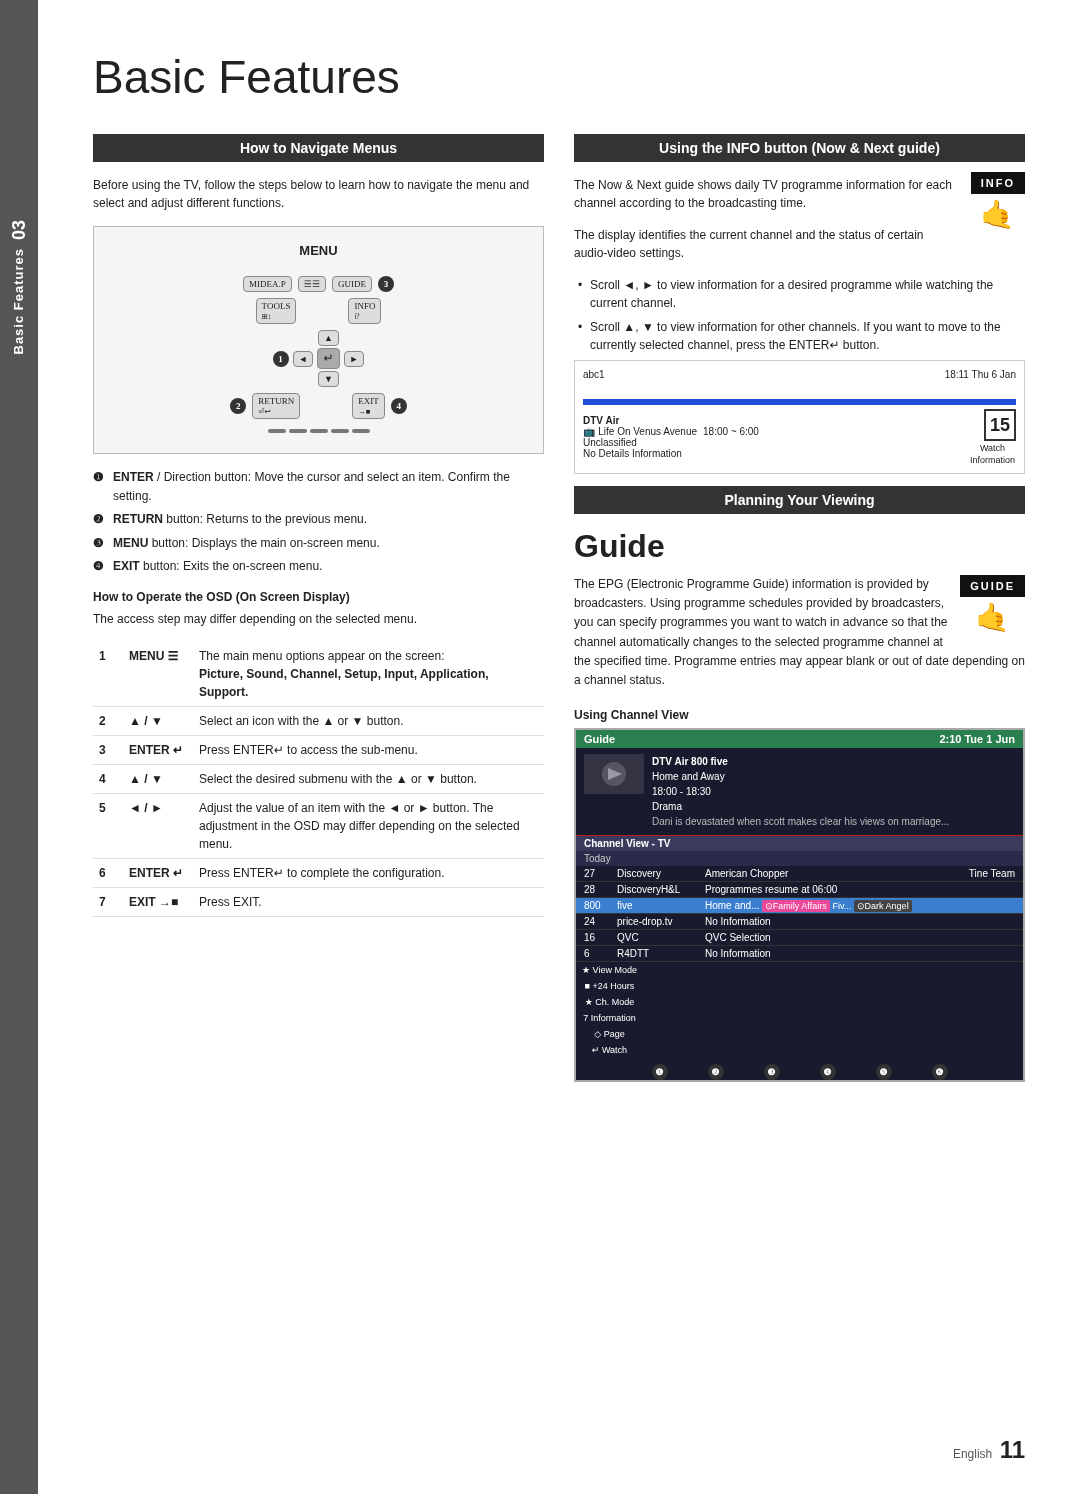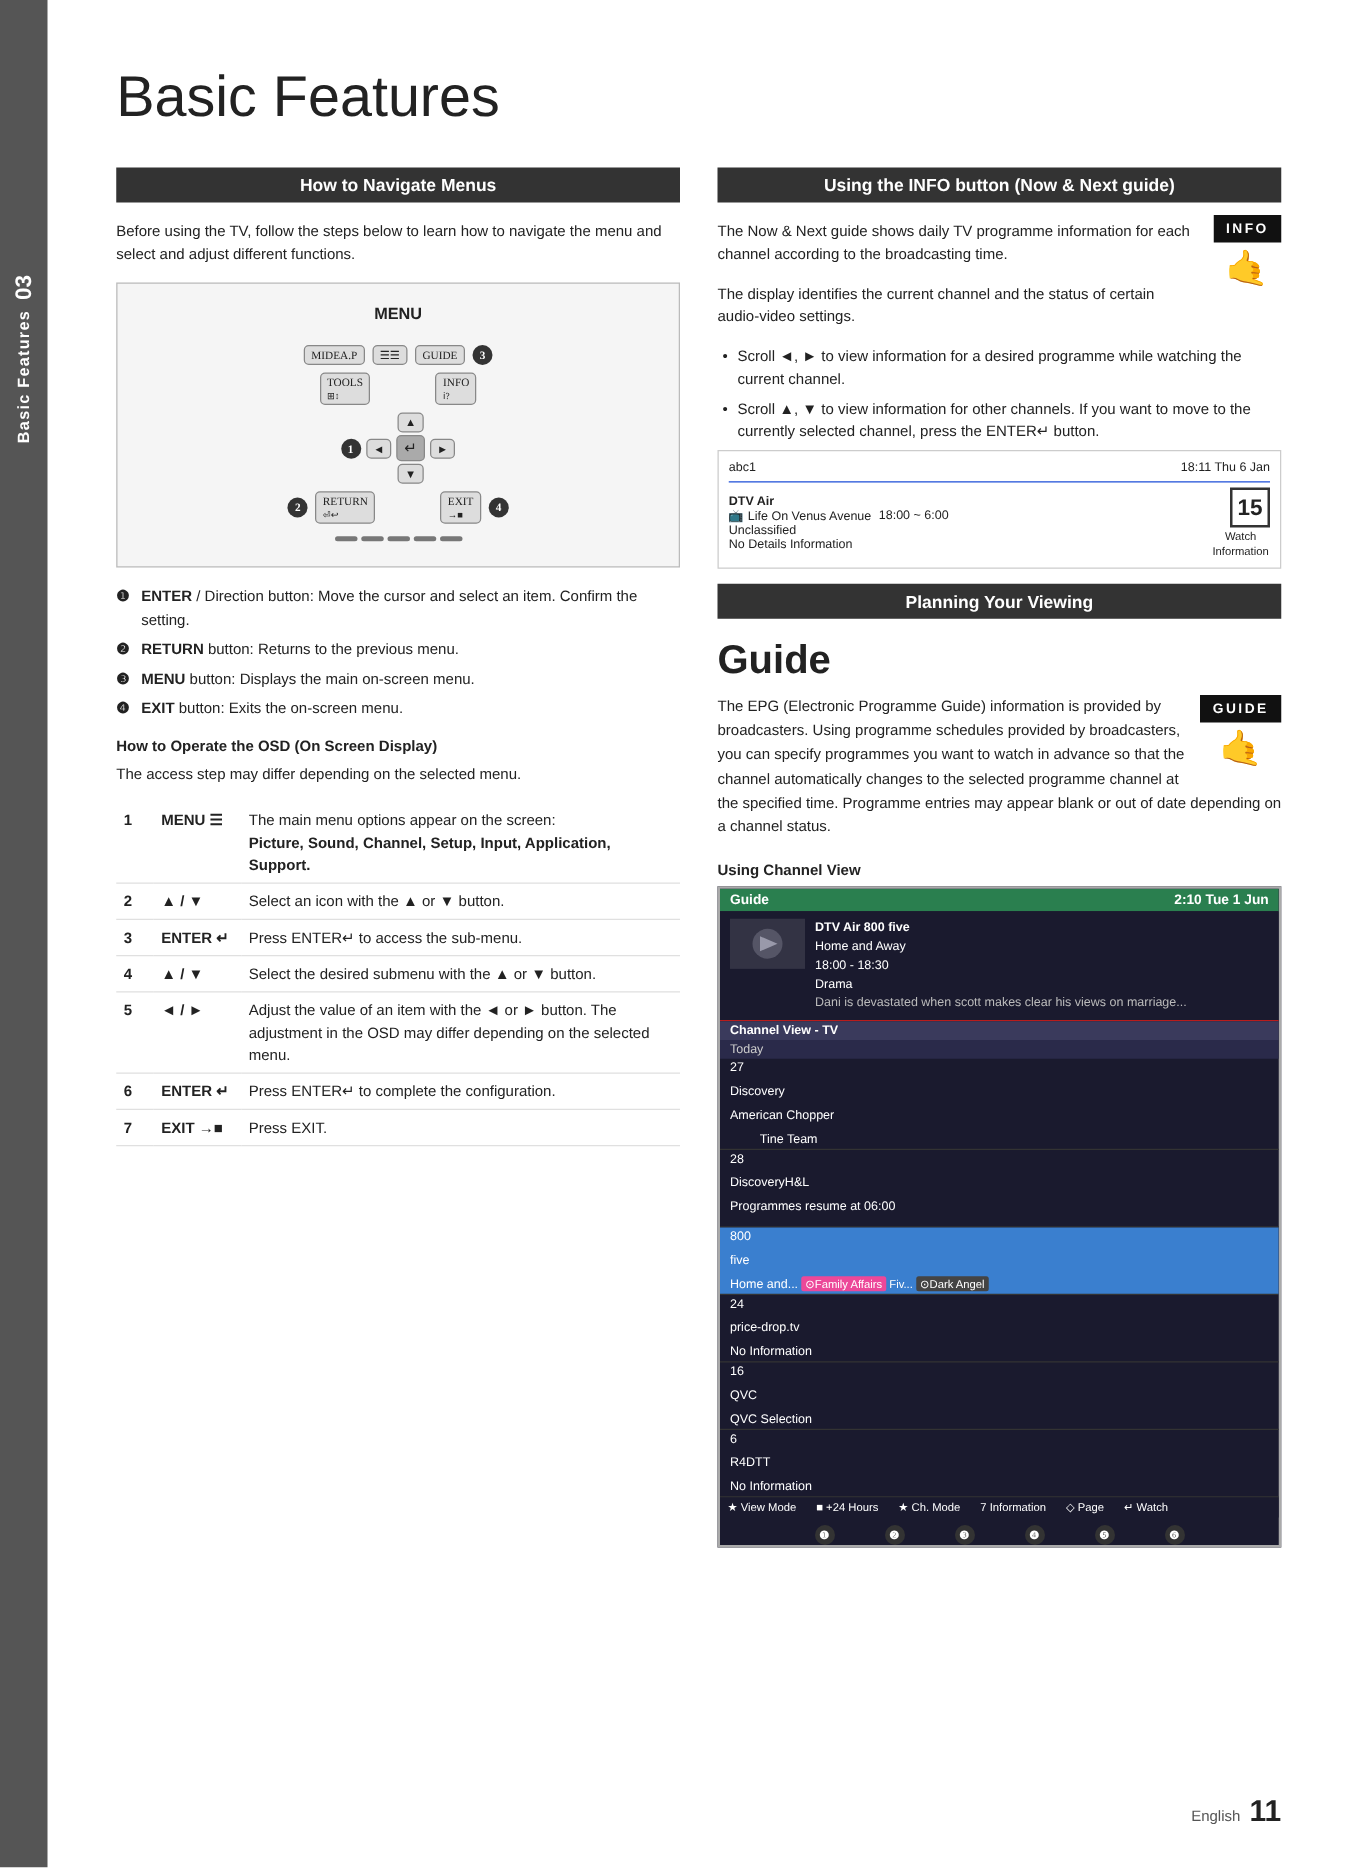--- a/index.html
+++ b/index.html
@@ -224,44 +224,44 @@
       padding: 2px 8px;
       font-size: 10px;
       font-weight: bold;
     }
     .cv-list-row {
       display: flex;
       padding: 2px 8px;
       font-size: 10px;
       border-bottom: 1px solid #333;
       gap: 8px;
-      flex-direction: column;
     }
     .cv-list-row.highlighted {
       background: #3a7fcf;
     }
     .cv-num { width: 25px; flex-shrink: 0; }
     .cv-name { width: 80px; flex-shrink: 0; }
     .cv-prog { flex: 1; }
     .cv-extra { width: 70px; flex-shrink: 0; text-align: right; }
     .cv-footer {
       background: #1a1a2e;
       padding: 3px 6px;
       font-size: 9px;
       display: flex;
       justify-content: space-between;
       align-items: center;
       flex-wrap: wrap;
       gap: 2px;
     }
     .cv-footer-icons {
       display: flex;
-      gap: 16px;
+      gap: 6px;
       align-items: center;
       flex-wrap: wrap;
+      flex-direction: column;
     }
     .numbered-circles-row {
       display: flex;
       gap: 40px;
       justify-content: center;
       margin-top: 6px;
     }
     .page-footer {
       position: absolute;
       bottom: 30px;
@@ -489,21 +489,21 @@
           </div>
 
           <p class="intro-text">The Now &amp; Next guide shows daily TV programme information for each channel according to the broadcasting time.</p>
           <p class="intro-text">The display identifies the current channel and the status of certain audio-video settings.</p>
         </div>
 
         <div class="scroll-bullet">Scroll ◄, ► to view information for a desired programme while watching the current channel.</div>
         <div class="scroll-bullet">Scroll ▲, ▼ to view information for other channels. If you want to move to the currently selected channel, press the ENTER↵ button.</div>
 
         <div class="info-box">
-          <div style="display:flex; justify-content:space-between; font-size:10px; border-bottom:1px solid #1d4ed8; padding-bottom:5px; margin-bottom:4px;">
+          <div style="display:flex; justify-content:space-between; font-size:10px; border-bottom:6px solid #1d4ed8; padding-bottom:19px; margin-bottom:4px;">
             <span>abc1</span>
             <span>18:11 Thu 6 Jan</span>
           </div>
           <div style="display:flex; gap:8px; align-items:center;">
             <div style="display:flex;flex-direction:column;align-items:flex-start;flex:1;">
               <div style="font-size:10px; font-weight:bold;">DTV Air</div>
               <div style="display:flex;gap:6px; font-size:10px; align-items:center;">
                 <div style="font-size:10px;">📺 Life On Venus Avenue</div>
                 <div style="font-size:10px;">18:00 ~ 6:00</div>
               </div>

